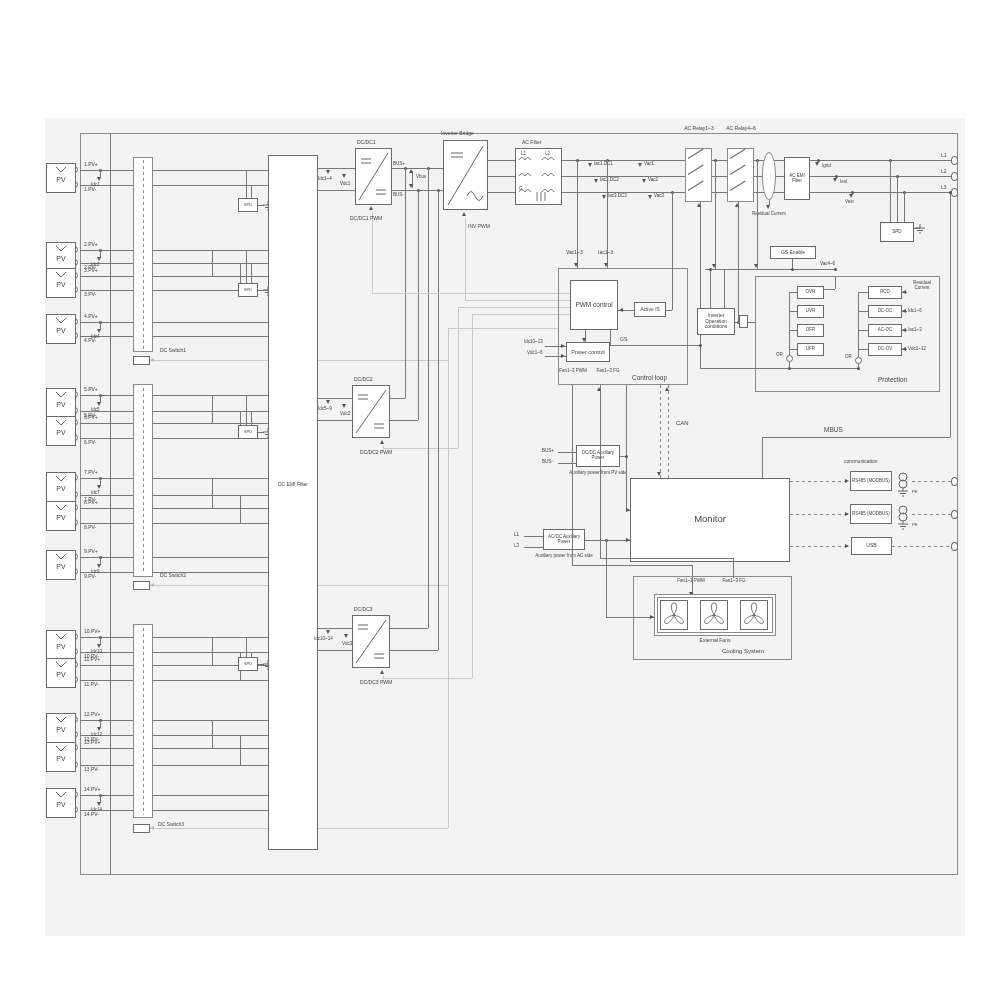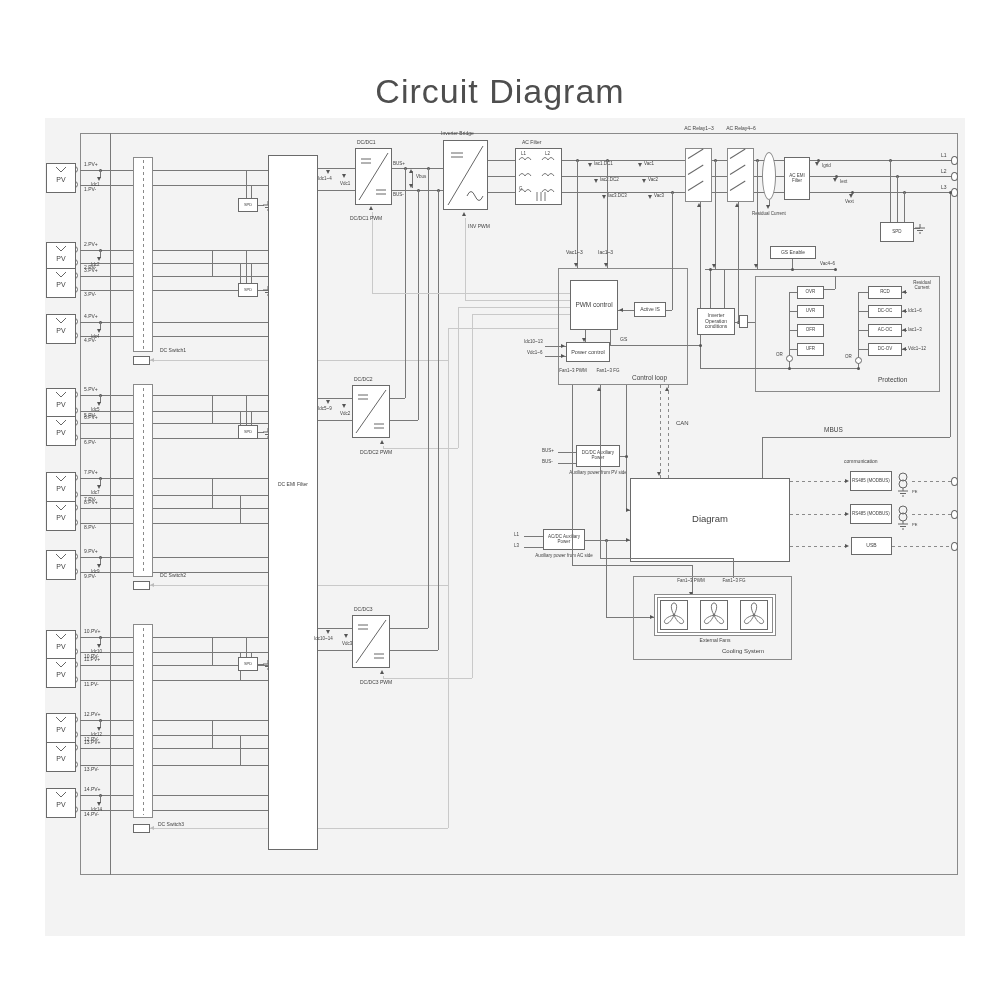--- a/index.html
+++ b/index.html
@@ -32,21 +32,20 @@
   .aD{border-left:2.5px solid transparent;border-right:2.5px solid transparent;border-top:4.5px solid #555;}
   .aU{border-left:2.5px solid transparent;border-right:2.5px solid transparent;border-bottom:4.5px solid #555;}
   .aL{border-top:2.5px solid transparent;border-bottom:2.5px solid transparent;border-right:4.5px solid #555;}
   .aR{border-top:2.5px solid transparent;border-bottom:2.5px solid transparent;border-left:4.5px solid #555;}
   .aLg{border-top:2.5px solid transparent;border-bottom:2.5px solid transparent;border-right:4.5px solid #bbb;}
 </style>
 </head>
 <body>
 
 <div id="stage">
-  <div class="title">Circuit Diagram</div>
   <div class="panel"></div>
   <div class="fr" style="left:80px;top:133px;width:878px;height:742px;"></div>
   <div class="vl" style="left:110px;top:133px;height:742px;"></div>
 
   <div id="pvhost">
       <div class="hl" style="left:80px;top:170px;width:188px;"></div>
       <div class="hl" style="left:80px;top:185px;width:188px;"></div>
       <div class="term" style="left:71px;top:166px;width:7px;height:7px;"></div>
       <div class="term" style="left:71px;top:181px;width:7px;height:7px;"></div>
       <div class="bx" style="left:46px;top:163px;width:30px;height:30px;">
@@ -658,21 +657,21 @@
     <div class="aU" style="left:665px;top:387px;"></div>
   <div class="lb" style="left:676px;top:420px;">CAN</div>
 
   <div class="hl" style="left:762px;top:437px;width:188px;"></div>
   <div class="vl" style="left:762px;top:437px;height:41px;"></div>
   <div class="vl" style="left:950px;top:192px;height:245px;"></div>
     <div class="dot" style="left:950px;top:192px;"></div>
   <div class="lb" style="left:824px;top:426px;font-size:6.5px;">MBUS</div>
 
   <div class="bx" style="left:630px;top:478px;width:160px;height:84px;"></div>
-  <div class="lb c lg" style="left:630px;top:514px;width:160px;">Diagram</div>
+  <div class="lb c lg" style="left:630px;top:514px;width:160px;">Monitor</div>
 
   <div class="lb xxs" style="left:542px;top:448px;">BUS+</div>
   <div class="hl" style="left:558px;top:452px;width:18px;"></div>
   <div class="lb xxs" style="left:542px;top:459px;">BUS-</div>
   <div class="hl" style="left:558px;top:463px;width:18px;"></div>
   <div class="bxl" style="left:576px;top:445px;width:44px;height:22px;font-size:4.5px;">DC/DC Auxiliary Power</div>
   <div class="lb c xxs" style="left:560px;top:470px;width:76px;">Auxiliary power from PV side</div>
   <div class="hl" style="left:620px;top:456px;width:6px;"></div>
   <div class="vl" style="left:626px;top:385px;height:125px;"></div>
     <div class="dot" style="left:626px;top:456px;"></div>

